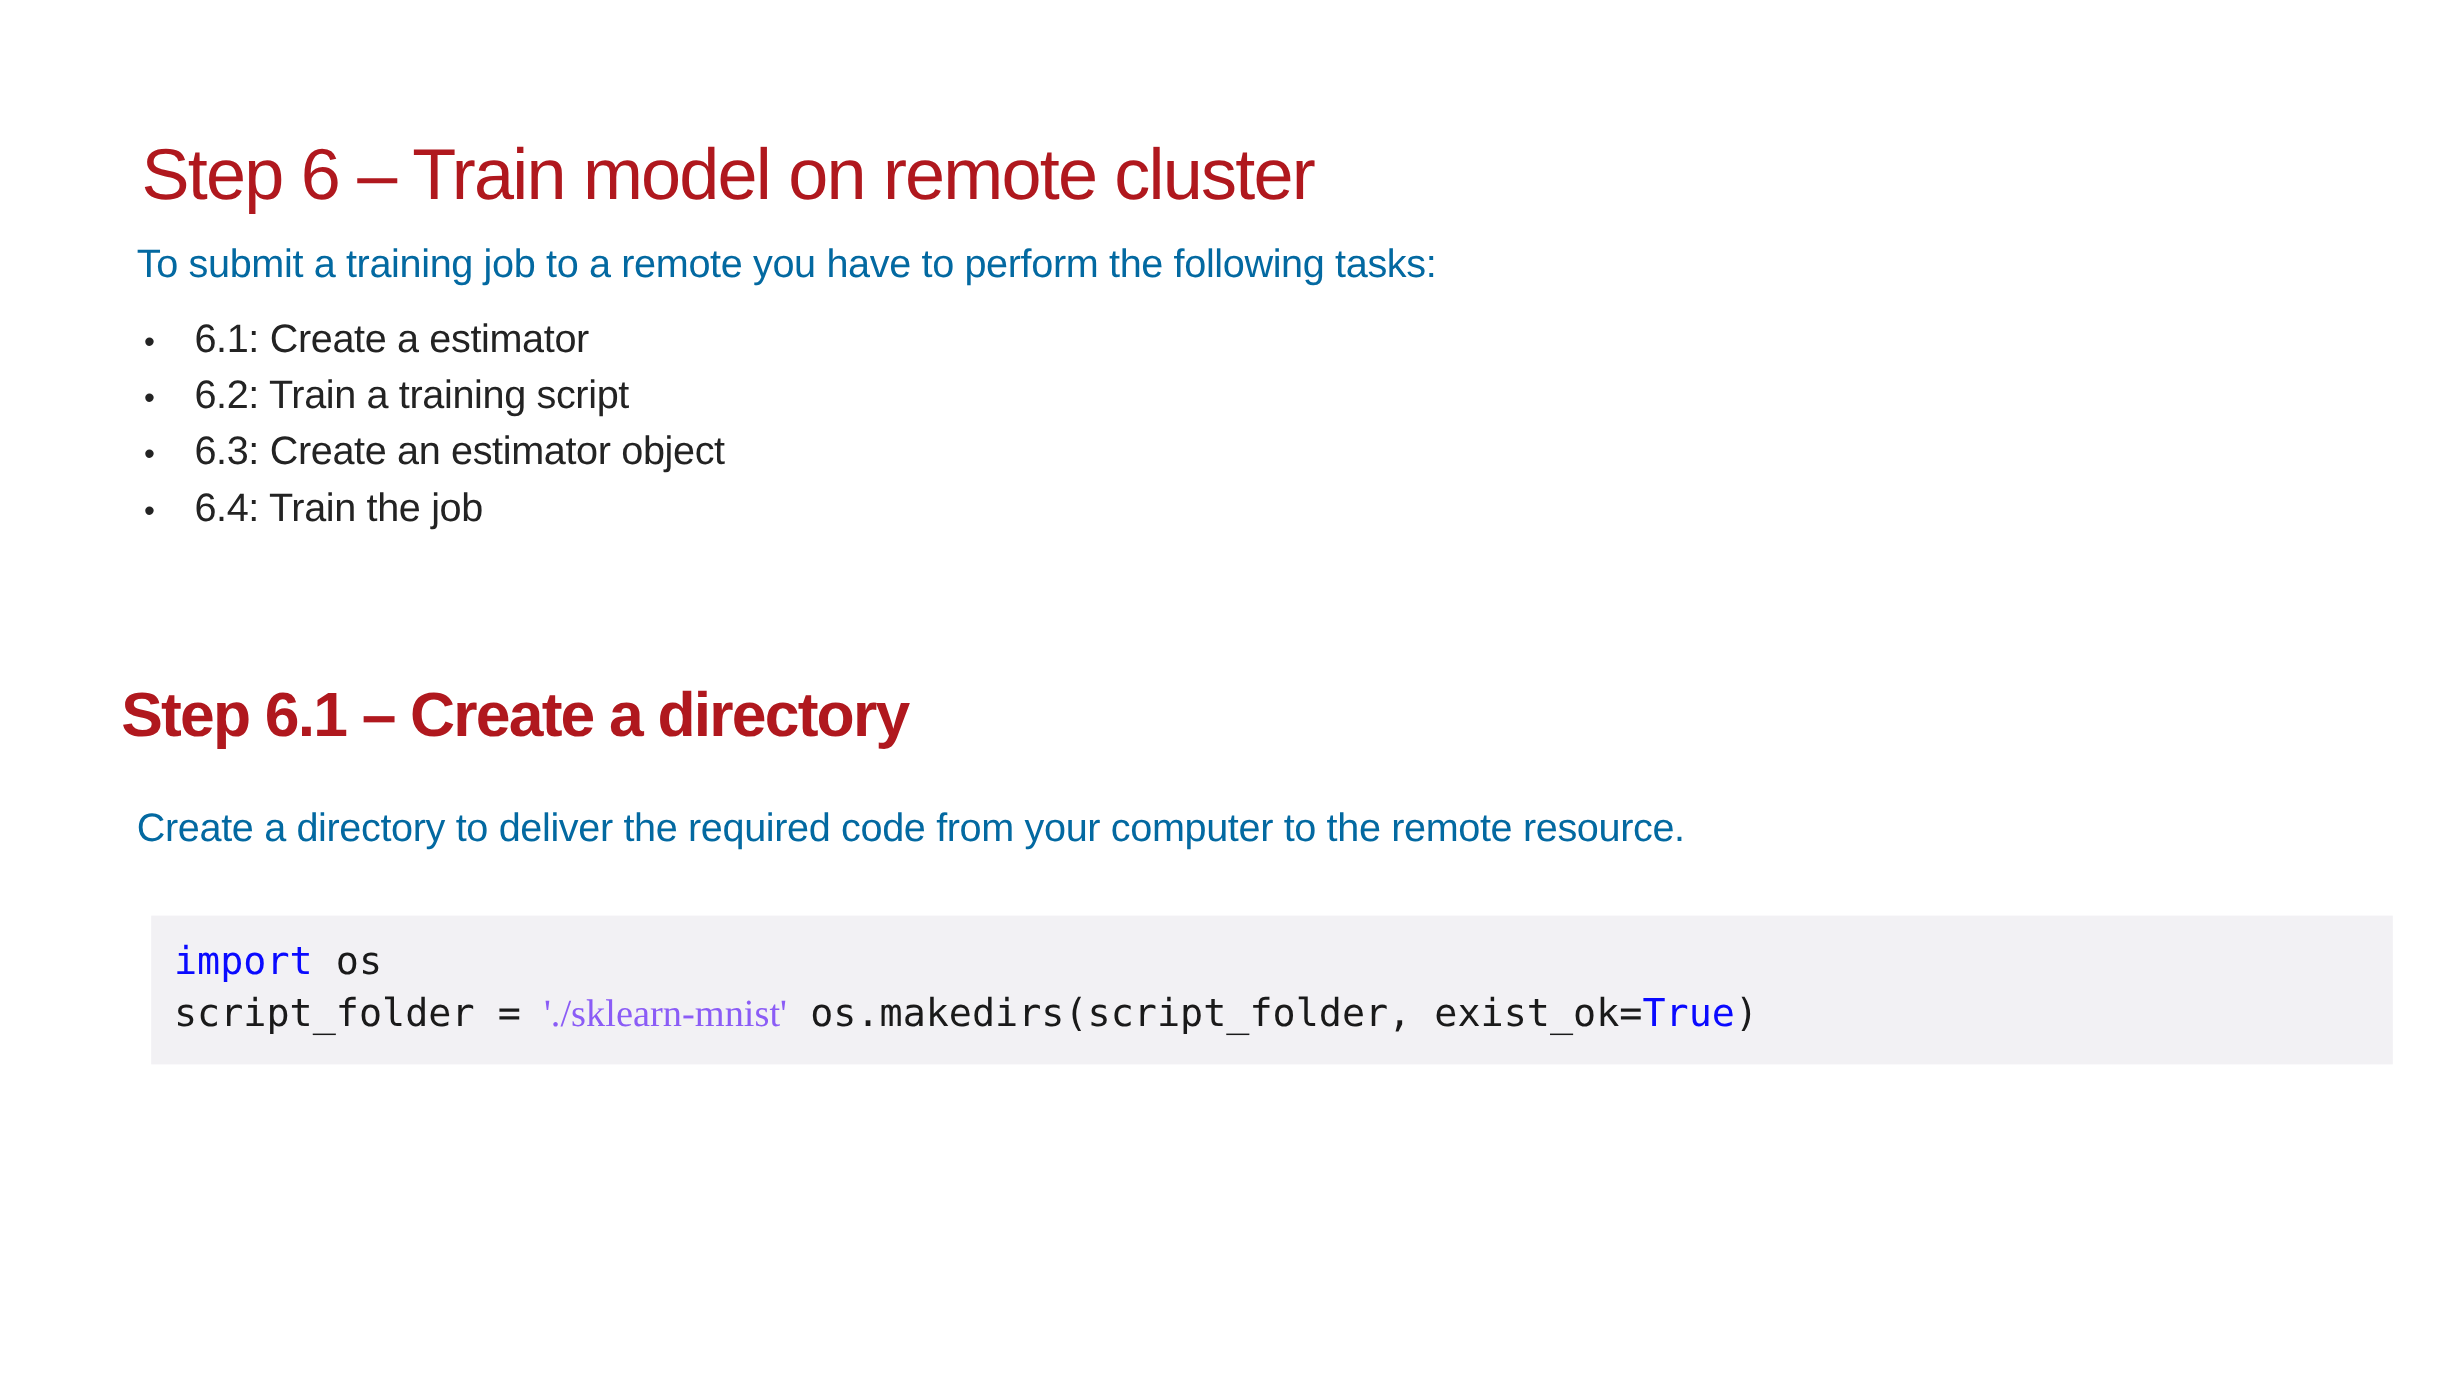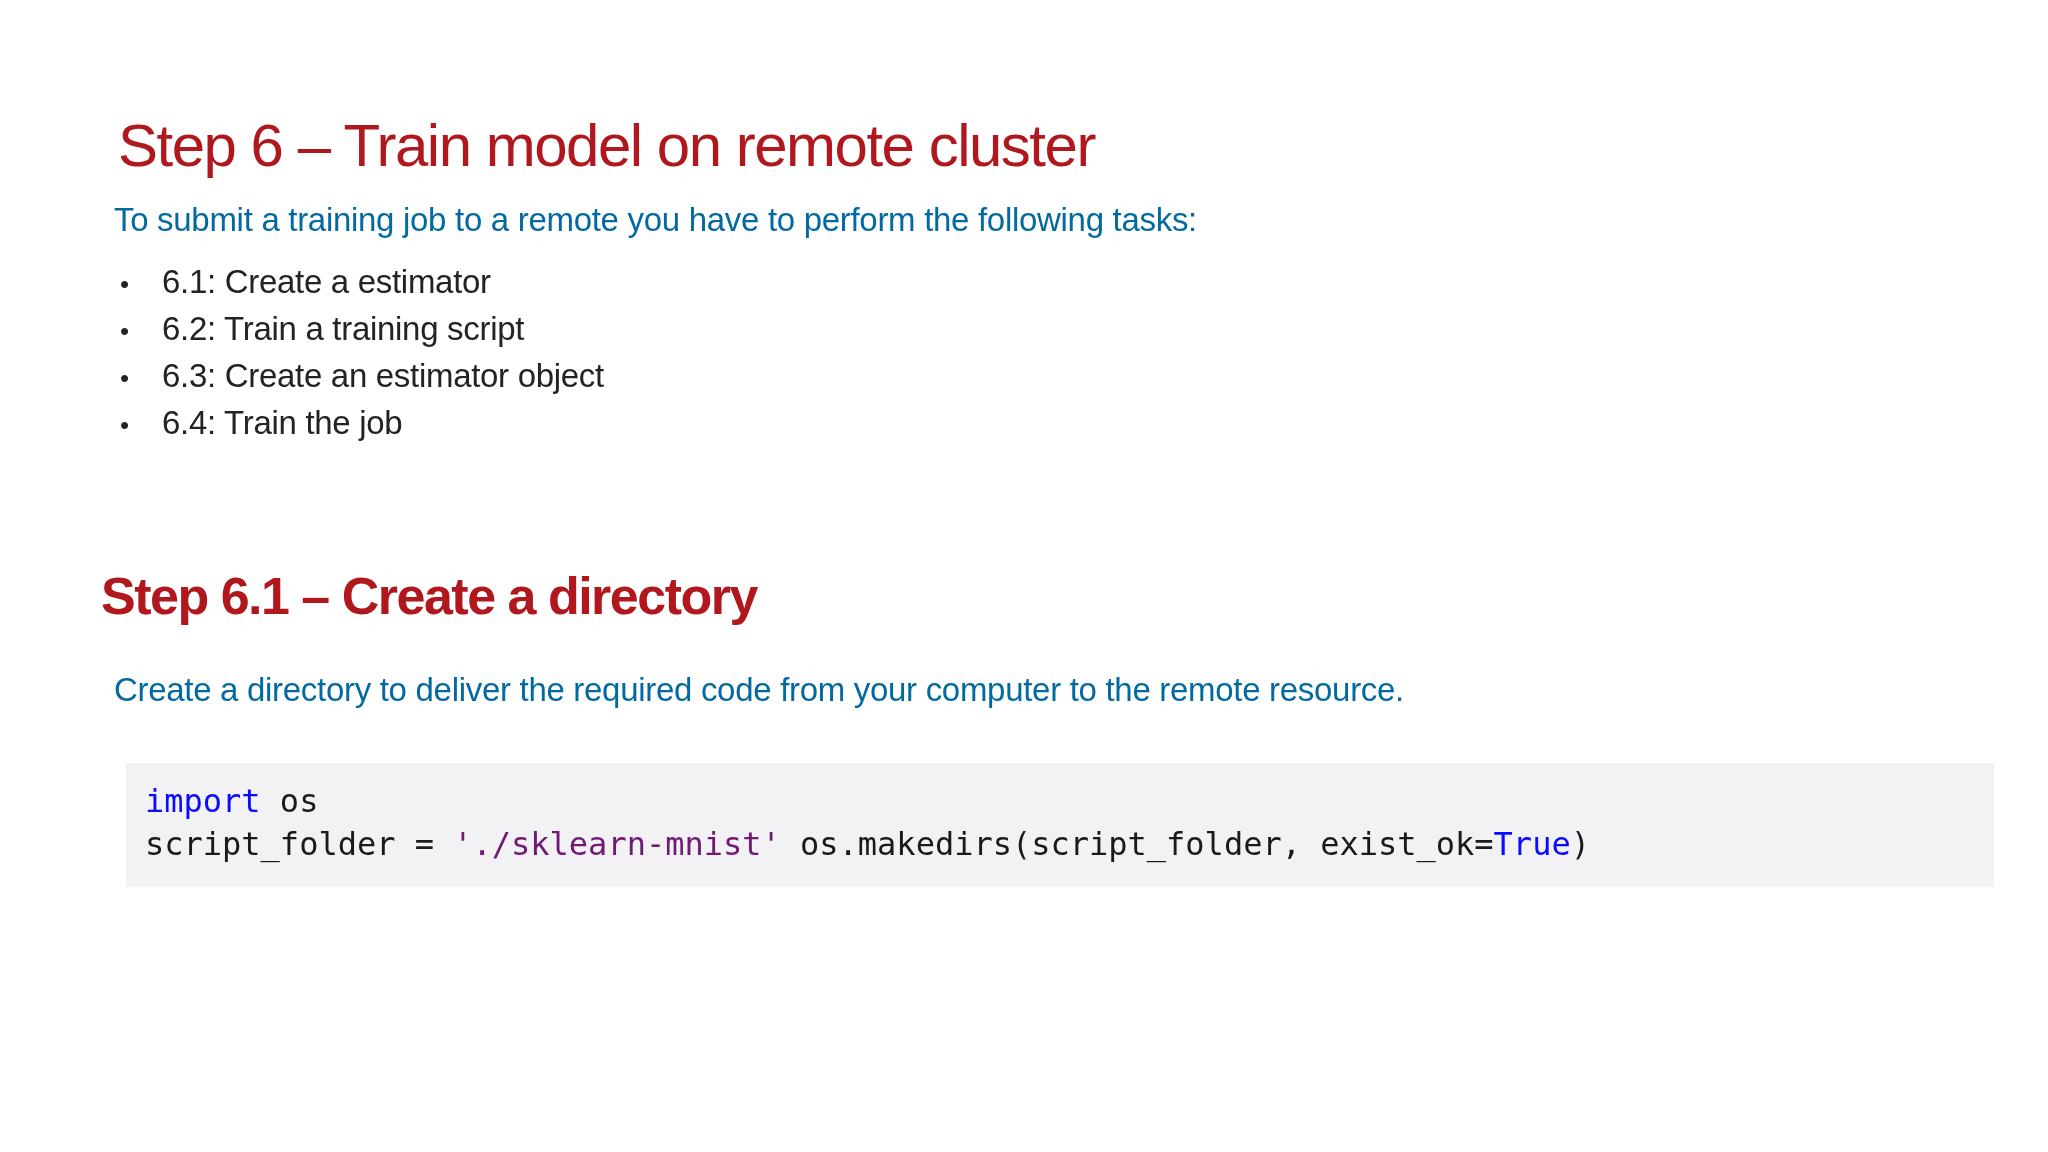--- a/index.html
+++ b/index.html
@@ -73,21 +73,21 @@
   }
   .code-line {
     font-family: "DejaVu Sans Mono", "Liberation Mono", monospace;
     font-size: 32px;
     line-height: 43px;
     white-space: pre;
     color: #1a1a1a;
   }
   .tok-plain   { color: #1a1a1a; white-space: pre; }
   .tok-keyword { color: #0a0aff; white-space: pre; }
-  .tok-string  { color: #701a75; white-space: pre; }
+  .tok-string  { color: #8b5cf6; white-space: pre; font-family: Liberation Serif, serif; }
 </style>
 </head>
 <body>
 
 <div class="slide">
 
   <h1 class="h-title" id="title-1">Step 6 – Train model on remote cluster</h1>
 
   <p class="body-text" id="intro">To submit a training job to a remote you have to perform the following tasks:</p>
 

